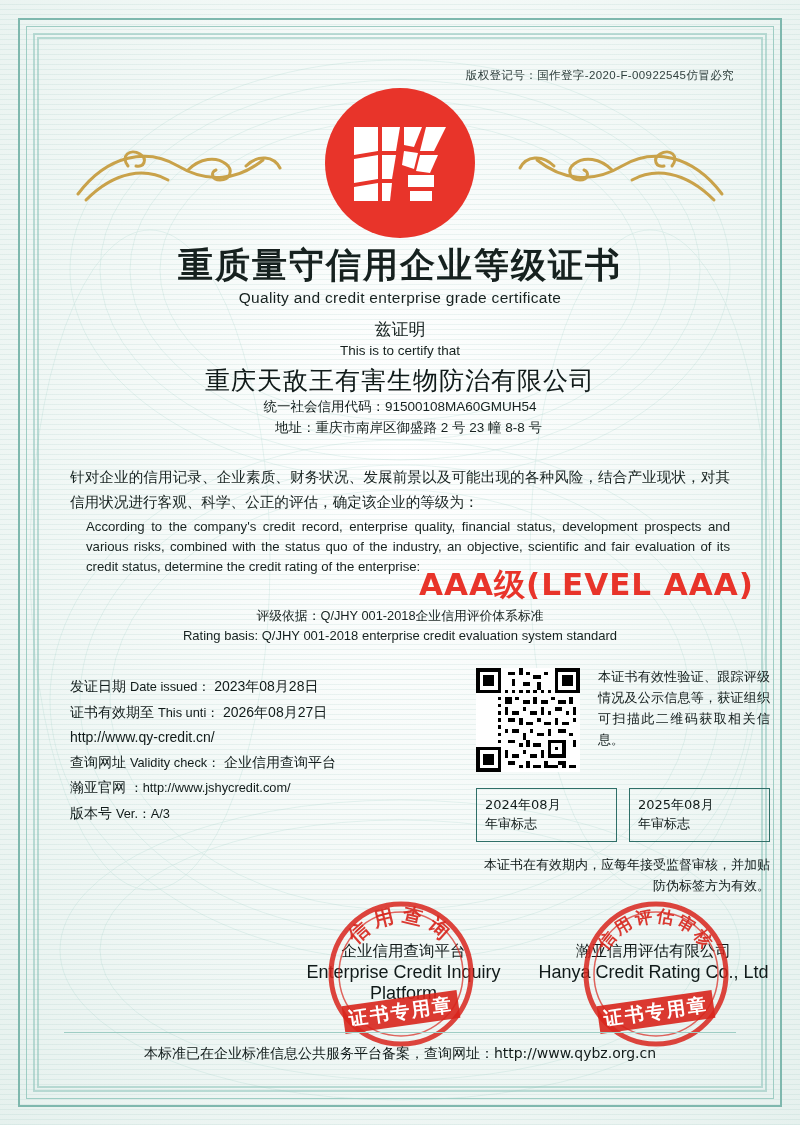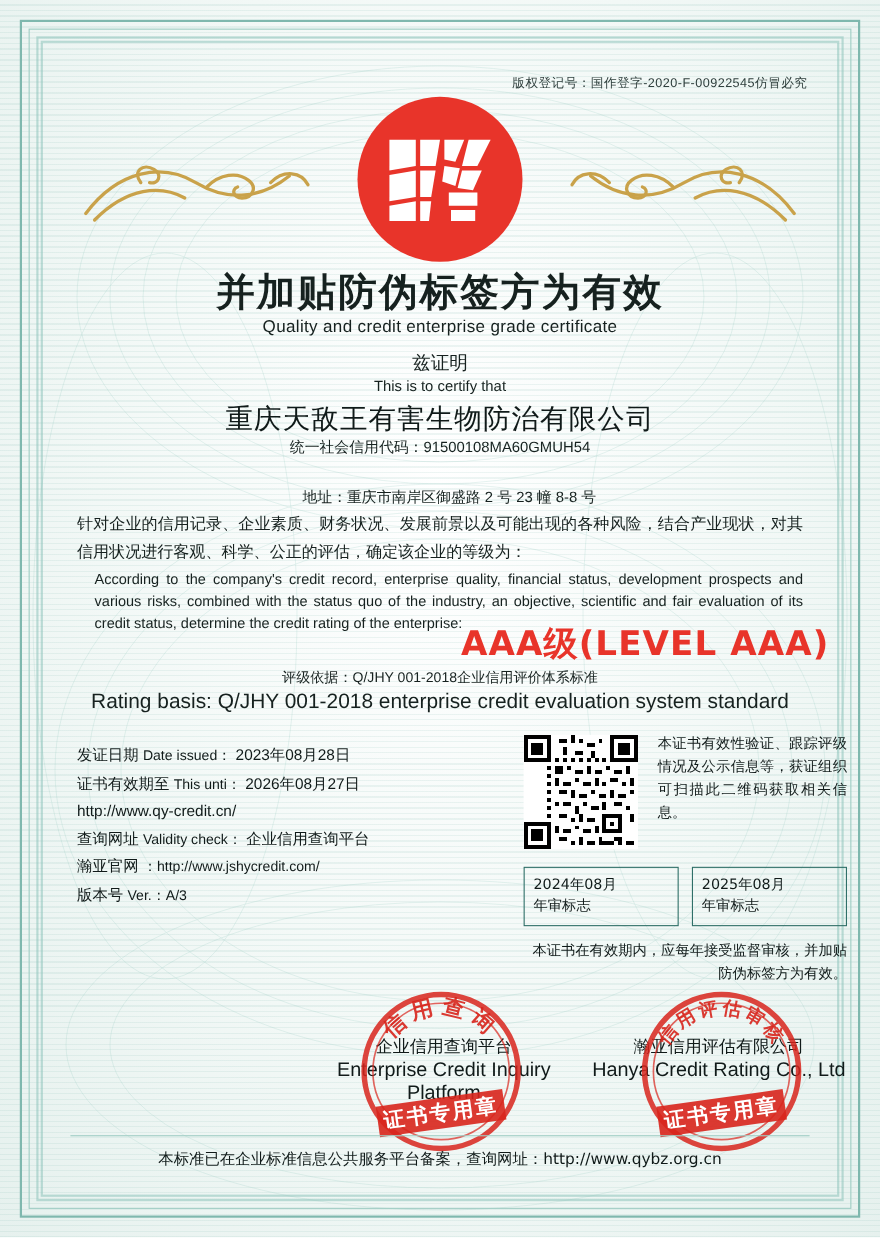--- a/index.html
+++ b/index.html
@@ -161,21 +161,20 @@
     font-size: 13.5px;
     color: #16211f;
   }
   .address {
     position: absolute;
     top: 373px;
     left: 17px; right: 0;
     text-align: center;
     font-size: 13.5px;
     color: #16211f;
-    margin-top: 24px;
   }
 
   
   .para {
     position: absolute;
     left: 24px;
     right: 24px;
     top: 418px;
     color: #16211f;
   }
@@ -210,21 +209,21 @@
     left: 0; right: 0;
     text-align: center;
     font-size: 12.8px;
     color: #16211f;
   }
   .basis-en {
     position: absolute;
     top: 582px;
     left: 0; right: 0;
     text-align: center;
-    font-size: 19px;
+    font-size: 13px;
     color: #16211f;
   }
 
   
   .details {
     position: absolute;
     left: 24px;
     top: 628px;
     width: 345px;
     font-size: 14px;
@@ -392,21 +391,21 @@
             <polygon points="78,6 98,6 86,30 72,30"></polygon>
             <polygon points="56,30 70,32 66,48 54,44"></polygon>
             <polygon points="72,34 90,34 82,52 68,50"></polygon>
             <polygon points="60,54 86,54 86,66 60,66"></polygon>
             <polygon points="62,70 84,70 84,80 62,80"></polygon>
           </g>
         </svg>
       </div>
     </div>
 
-    <div class="title-cn">并加贴防伪标签方为有效</div>
+    <div class="title-cn">重质量守信用企业等级证书</div>
     <div class="title-en">Quality and credit enterprise grade certificate</div>
     <div class="certify-cn">兹证明</div>
     <div class="certify-en">This is to certify that</div>
     <div class="company">重庆天敌王有害生物防治有限公司</div>
     <div class="credit-code">统一社会信用代码：91500108MA60GMUH54</div>
     <div class="address">地址：重庆市南岸区御盛路 2 号 23 幢 8-8 号</div>
 
     <div class="para">
       <div class="para-cn">针对企业的信用记录、企业素质、财务状况、发展前景以及可能出现的各种风险，结合产业现状，对其信用状况进行客观、科学、公正的评估，确定该企业的等级为：</div>
       <div class="para-en">According to the company's credit record, enterprise quality, financial status, development prospects and various risks, combined with the status quo of the industry, an objective, scientific and fair evaluation of its credit status, determine the credit rating of the enterprise:</div>

